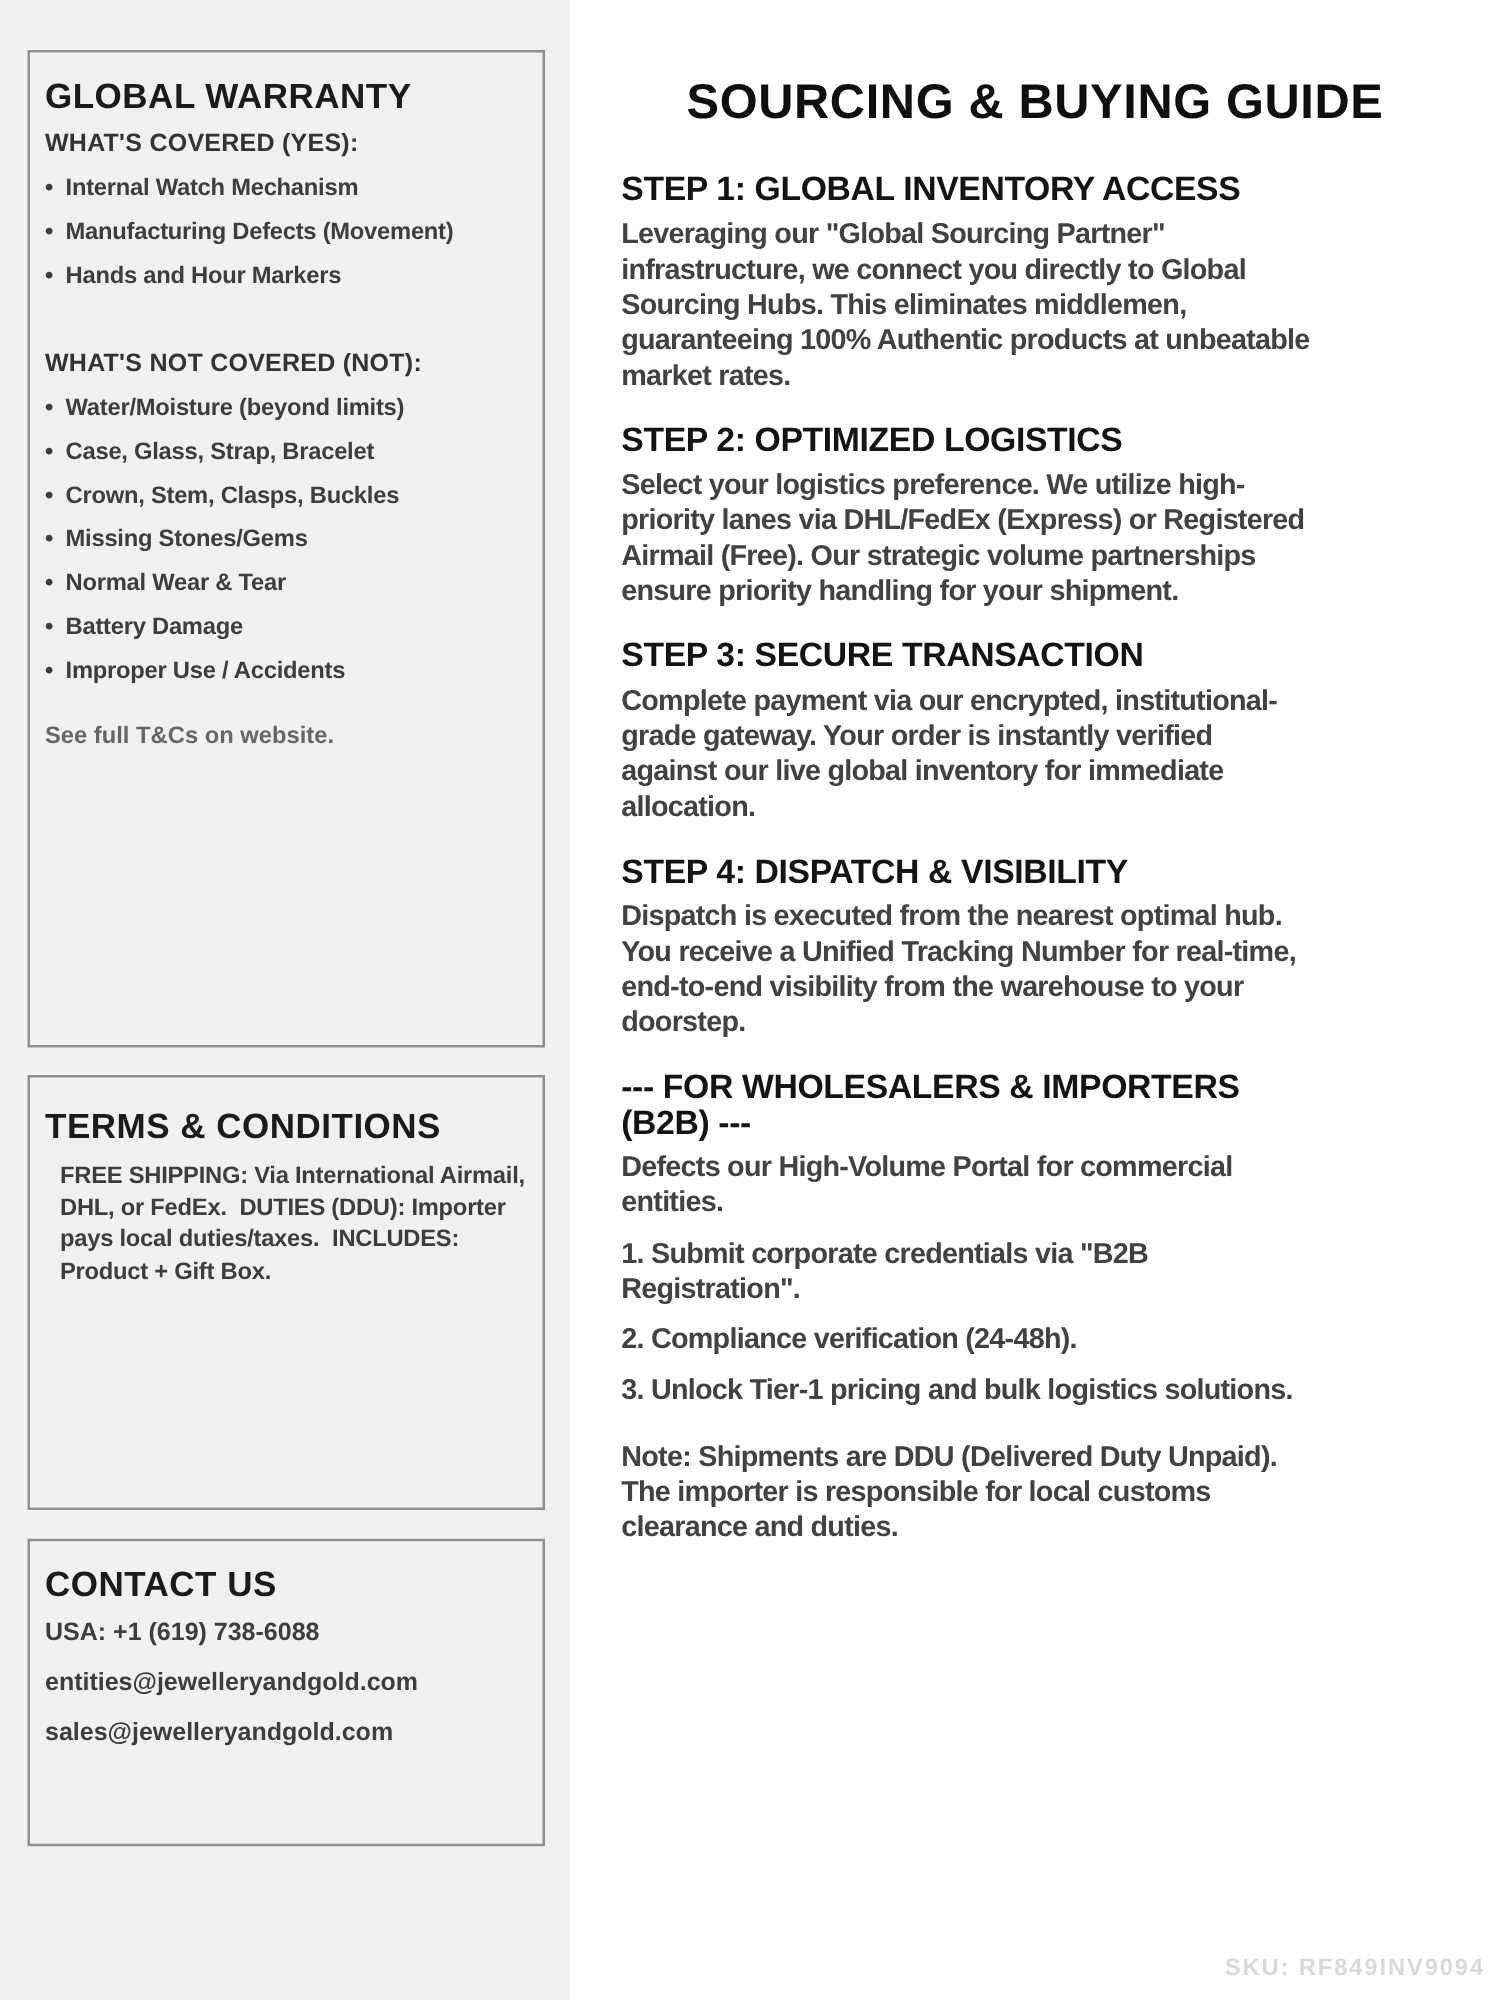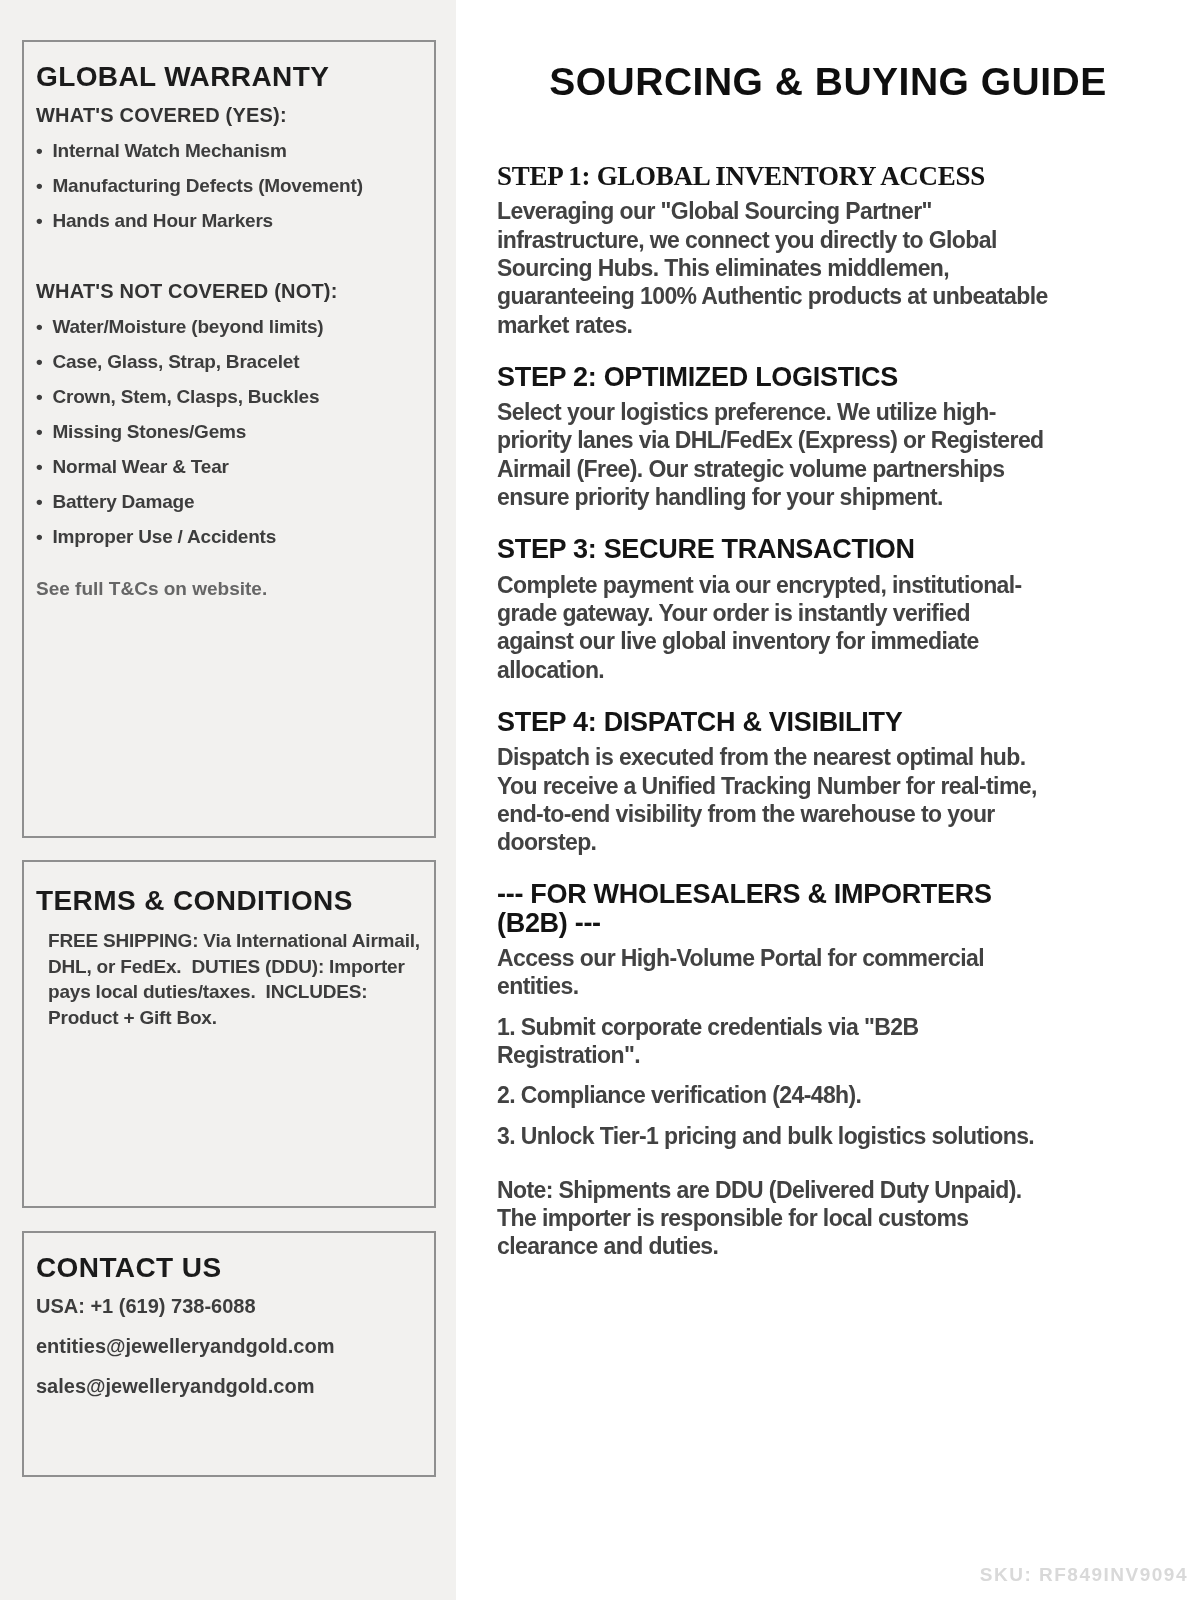--- a/index.html
+++ b/index.html
@@ -55,21 +55,21 @@
   .main-title{
     margin:62px 0 0 0;text-align:center;
     font-size:39px;font-weight:700;line-height:1;letter-spacing:.5px;
     color:#0f0f0f;
   }
   .content{margin:0 0 0 41px;width:552px;}
   .step h2,.b2b h2{
     margin:24px 0 7px 0;font-size:27px;font-weight:700;line-height:1.05;
     letter-spacing:-.3px;color:var(--main-heading,#141414);
   }
-  .content .step:first-child h2{margin-top:61px;font-family:Liberation Serif, serif;}
+  .content .step:first-child h2{margin-top:36px;}
   .step p,.b2b p{
     margin:0;font-size:23px;font-weight:700;line-height:28.3px;
     letter-spacing:-.6px;color:var(--main-body,#424242);
   }
   .b2b .b2b-intro{margin:0 0 12px 0;}
   .b2b .b2b-item{margin:0 0 12px 0;}
   .b2b .b2b-note{margin:26px 0 0 0;}
   .sku{
     position:absolute;right:12px;bottom:14px;
     font-size:19px;font-weight:700;letter-spacing:1.5px;
@@ -135,21 +135,21 @@
       <p>Complete payment via our encrypted, institutional-grade gateway. Your order is instantly verified against our live global inventory for immediate allocation.</p>
     </section>
 
     <section class="step">
       <h2>STEP 4: DISPATCH &amp; VISIBILITY</h2>
       <p>Dispatch is executed from the nearest optimal hub. You receive a Unified Tracking Number for real-time, end-to-end visibility from the warehouse to your doorstep.</p>
     </section>
 
     <section class="b2b">
       <h2>--- FOR WHOLESALERS &amp; IMPORTERS (B2B) ---</h2>
-      <p class="b2b-intro">Access our High-Volume Portal for commercial entities.</p>
+      <p class="b2b-intro">Defects our High-Volume Portal for commercial entities.</p>
       <div>
           <p class="b2b-item">1. Submit corporate credentials via "B2B Registration".</p>
           <p class="b2b-item">2. Compliance verification (24-48h).</p>
           <p class="b2b-item">3. Unlock Tier-1 pricing and bulk logistics solutions.</p>
         </div>
       <p class="b2b-note">Note: Shipments are DDU (Delivered Duty Unpaid). The importer is responsible for local customs clearance and duties.</p>
     </section>
   </div>
 
   <div class="sku">SKU: RF849INV9094</div>

